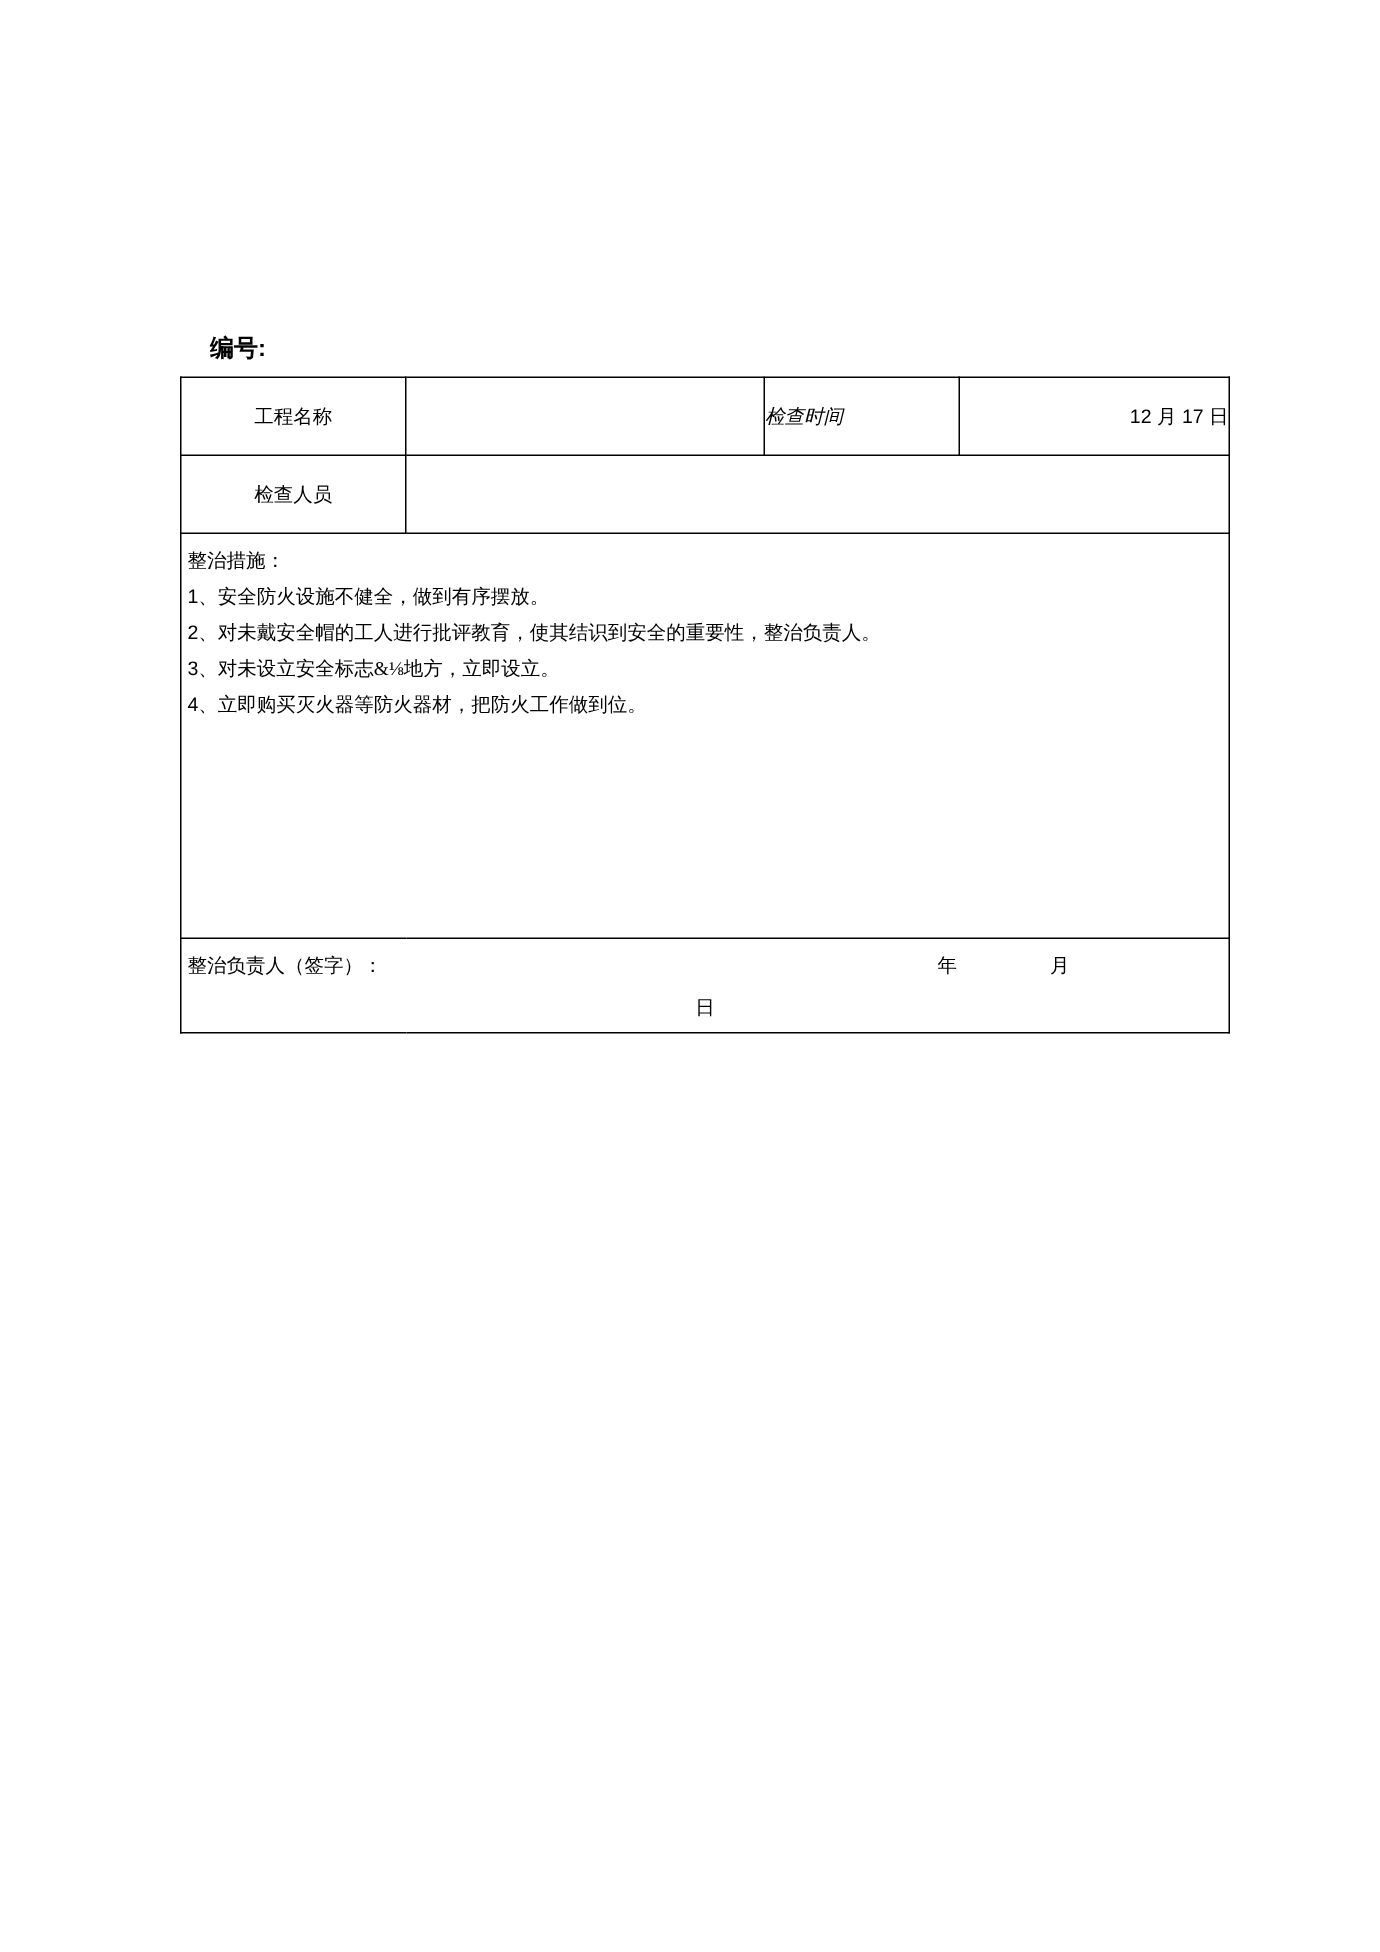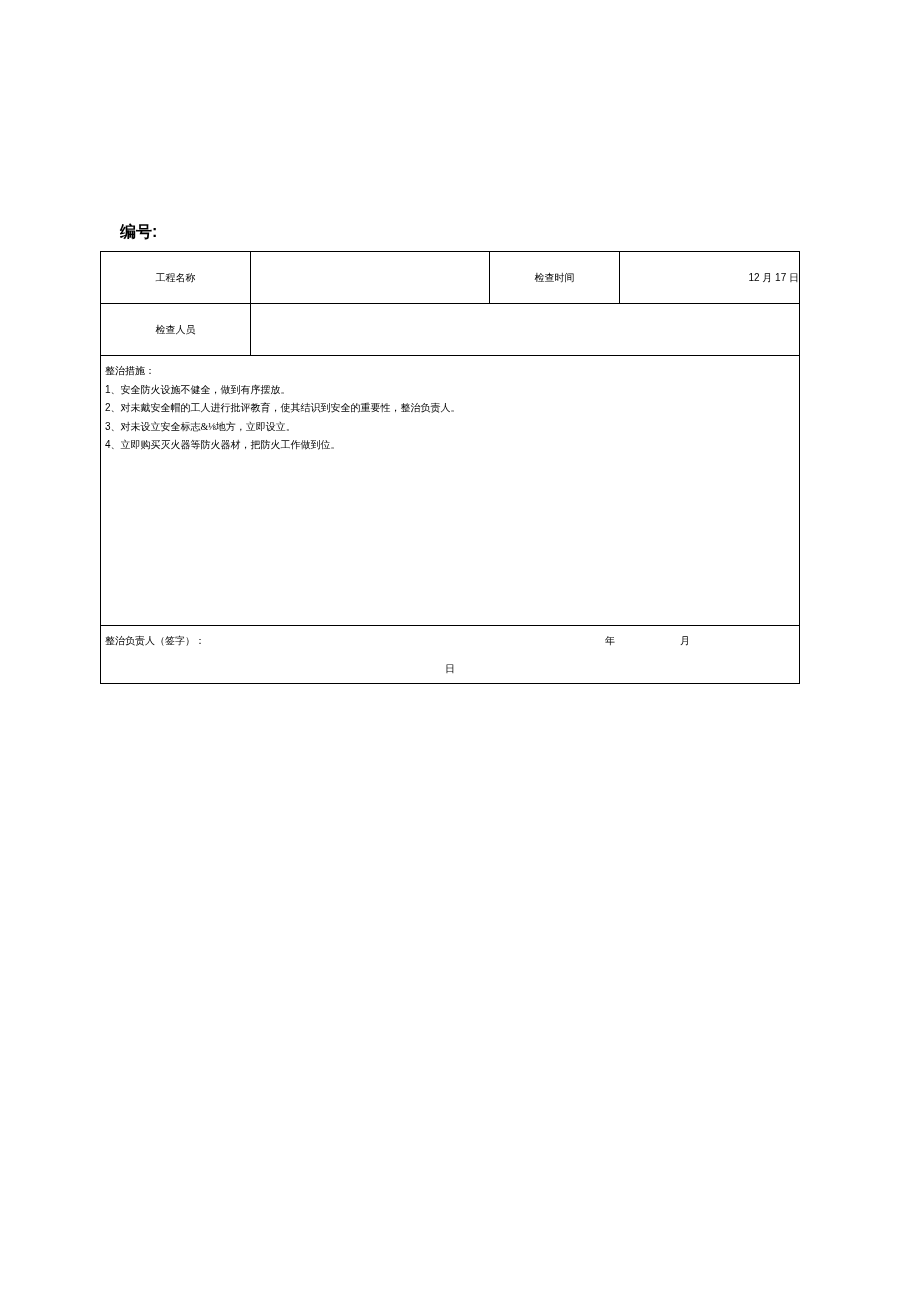--- a/index.html
+++ b/index.html
@@ -10,53 +10,53 @@
     body {
       font-family: "SimSun", "宋体", serif;
       background: #ffffff;
       width: 920px;
       height: 1301px;
       position: relative;
     }
     .page-container {
       position: absolute;
       top: 222px;
-      left: 100px;
+      left: 120px;
       width: 700px;
     }
     .header-label {
       font-size: 16px;
       font-weight: bold;
       margin-left: 20px;
       margin-bottom: 8px;
       font-family: "SimHei", "黑体", sans-serif;
     }
     table {
       border-collapse: collapse;
       width: 100%;
-      font-size: 10px;
+      font-size: 13px;
     }
     td {
       border: 1px solid #000;
       padding: 0;
       vertical-align: middle;
     }
     .row-header td {
       height: 52px;
     }
     .label-cell {
       text-align: center;
       width: 150px;
     }
     .value-cell {
       text-align: center;
     }
     .time-label-cell {
-      text-align: center;
       width: 130px;
+      font-style: italic;
     }
     .time-value-cell {
       text-align: right;
       width: 180px;
       font-family: Arial, sans-serif;
     }
     .section-cell {
       padding: 6px 4px;
       vertical-align: top;
       line-height: 1.85;

